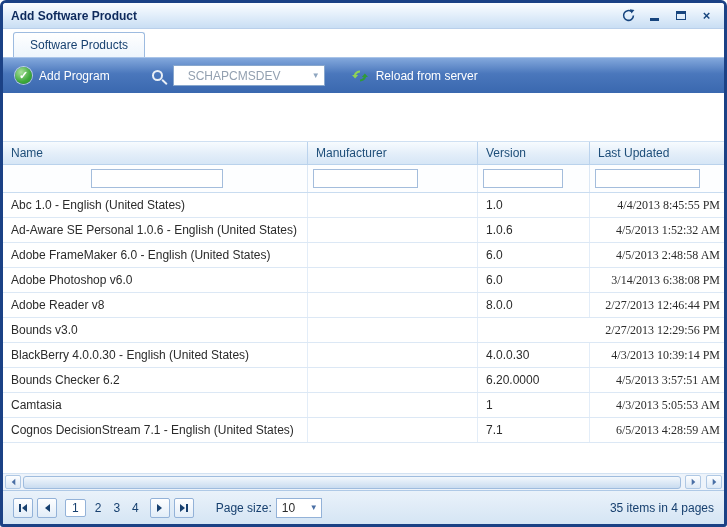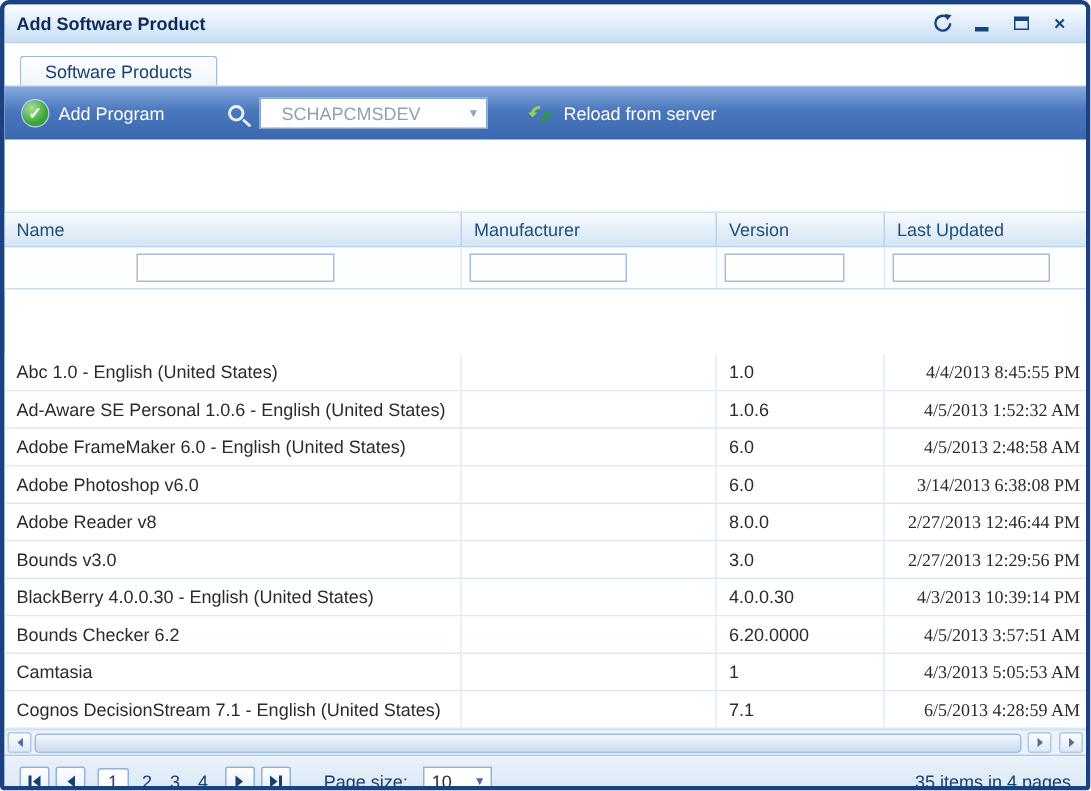--- a/index.html
+++ b/index.html
@@ -28,21 +28,21 @@
   .winbtn {
     width:19px; height:17px; display:flex; align-items:center; justify-content:center;
     cursor:pointer; color:#17457E; font-weight:bold; font-size:13px;
   }
   .min-glyph { width:9px; height:3px; background:#17457E; margin-top:8px; }
   .max-glyph { width:10px; height:9px; border:1px solid #17457E; border-top:3px solid #17457E; }
 
   
   .tabrow { flex:0 0 28px; background:#fff; display:flex; align-items:flex-end; padding-left:10px; }
   .tab {
-    height:20px; display:flex; align-items:center; padding:0 16px;
+    height:25px; display:flex; align-items:center; padding:0 16px;
     border:1px solid #9DBBE0; border-bottom:none; border-radius:3px 3px 0 0;
     background:linear-gradient(#FFFFFF,#EEF5FC);
     font-size:12px; color:#17406F; cursor:pointer;
   }
 
   
   .toolbar {
     flex:0 0 36px;
     background:linear-gradient(#83A8DC, #4A77BC 45%, #3A68AF);
     border-top:1px solid #A9C4E8;
@@ -90,21 +90,21 @@
   .fcell.c3 { border-right:none; }
   .filter-input {
     height:19px; border:1px solid #A4BDDC; font-size:11px; padding:0 3px;
     font-family:"Liberation Sans", sans-serif; background:#fff;
   }
   .fi-name { margin-left:88px; width:132px; }
   .fi-manufacturer { margin-left:5px; width:105px; }
   .fi-version { margin-left:5px; width:80px; }
   .fi-last { margin-left:5px; width:105px; }
 
-  .grid-body { flex:0 0 250px; display:flex; flex-direction:column; font-size:12px; color:#2B2B2B;margin-top:43px; }
+  .grid-body { flex:0 0 250px; display:flex; flex-direction:column; font-size:12px; color:#2B2B2B; }
   .grid-row { height:25px; display:flex; border-bottom:1px solid #DCE8F5; cursor:default; background:#fff; }
   .cell { display:flex; align-items:center; padding-left:8px; border-right:1px solid #E3EDF8; white-space:nowrap; overflow:hidden; }
   .cell.c3 { justify-content:flex-end; padding-right:4px; padding-left:2px; border-right:none;font-family:Liberation Serif, serif; }
 
   .grid-empty { flex:1 1 auto; background:#fff; }
 
   
   .hscroll {
     flex:0 0 17px; background:#EDF3FA; border-top:1px solid #D3E2F2;
     display:flex; align-items:center; padding:0 2px;
@@ -134,21 +134,21 @@
     width:20px; height:20px; flex:0 0 auto;
     background:linear-gradient(#FEFEFF,#E2EDF8);
     border:1px solid #93B2D8; border-radius:2px;
     display:flex; align-items:center; justify-content:center; cursor:pointer;
   }
   .pager-pages { display:flex; align-items:center; gap:6px; margin:0 4px; }
   .page-num { min-width:10px; text-align:center; padding:2px 3px; cursor:pointer; }
   .page-num.current { background:#fff; border:1px solid #93B2D8; border-radius:2px; padding:1px 6px; }
   .page-size-label { margin-left:18px; }
   .size-combo {
-    width:46px; height:20px; margin-left:6px;
+    width:46px; height:20px; 
     background:#fff; border:1px solid #93B2D8;
     display:flex; align-items:center; cursor:pointer; color:#2B2B2B;
   }
   .size-combo .val { flex:1; padding-left:5px; }
   .size-combo .arrow { width:14px; text-align:center; font-size:8px; color:#4A6FA5; }
   .pager-status { margin-left:auto; color:#17406F; }
 </style>
 </head>
 <body>
 
@@ -249,21 +249,20 @@
       </div>
       <div class="grid-row">
         <div class="cell c0">Adobe Reader v8</div>
         <div class="cell c1"></div>
         <div class="cell c2">8.0.0</div>
         <div class="cell c3">2/27/2013 12:46:44 PM</div>
       </div>
       <div class="grid-row">
         <div class="cell c0">Bounds v3.0</div>
         <div class="cell c1"></div>
-        <div class="cell c2">3.0</div>
         <div class="cell c3">2/27/2013 12:29:56 PM</div>
       </div>
       <div class="grid-row">
         <div class="cell c0">BlackBerry 4.0.0.30 - English (United States)</div>
         <div class="cell c1"></div>
         <div class="cell c2">4.0.0.30</div>
         <div class="cell c3">4/3/2013 10:39:14 PM</div>
       </div>
       <div class="grid-row">
         <div class="cell c0">Bounds Checker 6.2</div>

